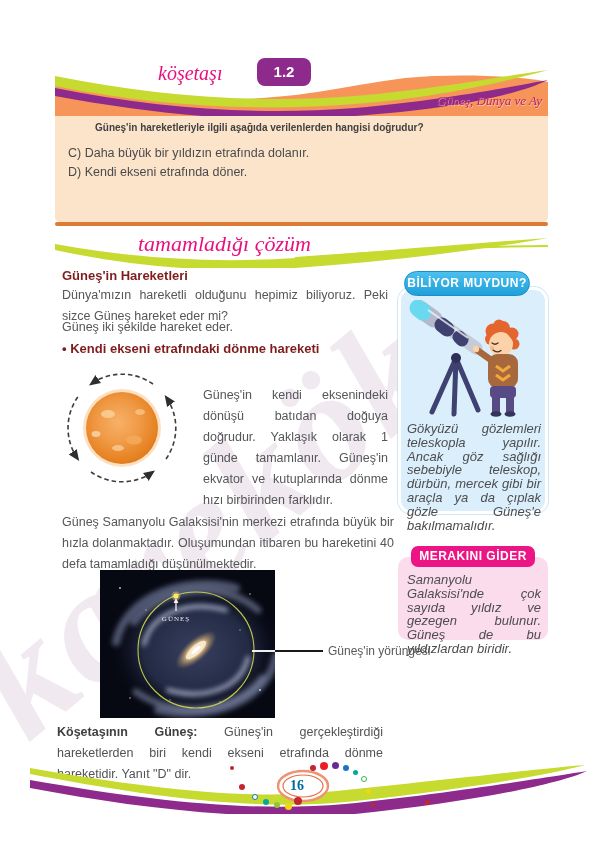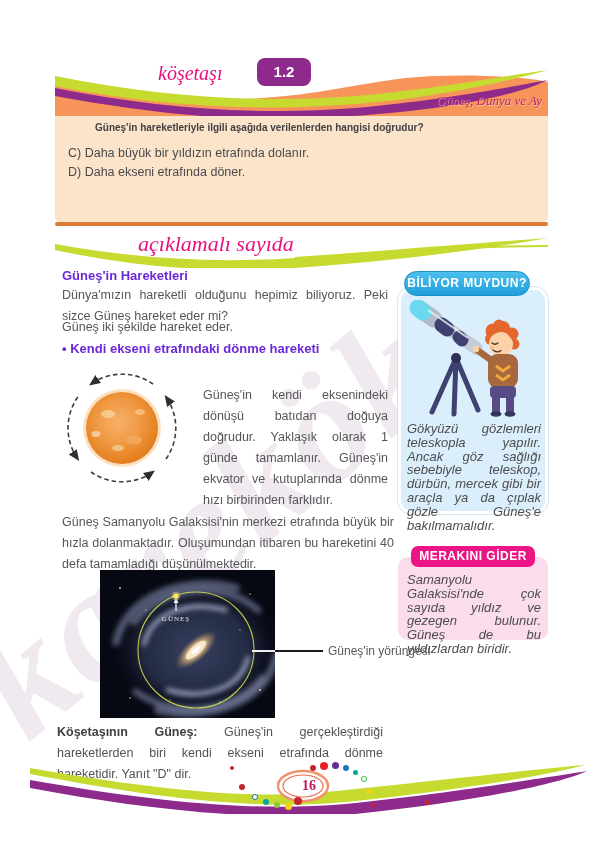--- a/index.html
+++ b/index.html
@@ -19,40 +19,40 @@
   #band-title{left:310px;top:93px;width:232px;text-align:right;font-size:13px;color:#b5256b;z-index:4;
     text-shadow:0.5px 0.5px 0 rgba(255,255,255,0.5);}
   
   .qbox{left:55px;top:116px;width:493px;height:106px;background:#fce4cb;border-radius:0 0 5px 5px;z-index:3;}
   .qtext{left:40px;top:6px;width:440px;font-size:10px;font-weight:bold;color:#414042;}
   .opts{left:13px;top:28px;width:460px;font-size:12.5px;color:#4a4a4c;line-height:18.6px;}
   .rule{left:55px;top:222px;width:493px;height:4px;background:#dd7a33;border-radius:2px;z-index:3;}
   
   #aciklamali{left:138px;top:231px;font-size:22px;z-index:4;}
   
-  .h-pink{font-size:13px;font-weight:bold;color:#6d28d9;z-index:3;}
+  .h-pink{font-size:13px;font-weight:bold;color:#7f1d1d;z-index:3;}
   .para{font-size:12.5px;line-height:20.5px;text-align:justify;color:#555658;z-index:3;}
   .bullet:before{content:"• ";}
   .ann-line{left:275px;top:650px;width:48px;height:2px;background:#1a1a1a;z-index:3;}
   .ann-text{left:328px;top:644px;font-size:12px;color:#58595b;z-index:3;}
   .solution{left:57px;top:722px;width:326px;font-size:12.5px;line-height:21px;text-align:justify;color:#515254;z-index:3;}
   .solution b{color:#3f3f41;}
   
   .sbox-blue{left:398px;top:287px;width:150px;height:227px;background:#daeffb;border:3px solid #fff;
     border-radius:14px;box-sizing:border-box;box-shadow:0 0 0 1px rgba(180,215,235,.6);z-index:3;}
   .sbadge-blue{left:404px;top:271px;width:124px;height:23px;border-radius:13px;z-index:4;
     background:linear-gradient(#4cc0ee,#1fa0da);border:1.5px solid #1b8dc7;
     color:#fff;font-weight:bold;font-size:12px;line-height:23px;text-align:center;letter-spacing:0.5px;}
   .sbox-pink{left:398px;top:557px;width:150px;height:83px;background:#fbdcec;border-radius:10px;z-index:3;}
   .sbadge-pink{left:411px;top:546px;width:124px;height:21px;border-radius:7px;background:#ec1585;z-index:4;
     color:#fff;font-weight:bold;font-size:12px;line-height:21px;text-align:center;letter-spacing:0.5px;}
   .stext{font-style:italic;font-size:13px;line-height:13.8px;color:#4d4d4f;text-align:justify;z-index:4;}
   
-  .pagenum{left:290px;top:778px;width:26px;text-align:right;z-index:5;
-    font-family:"Liberation Serif","DejaVu Serif",serif;font-weight:bold;font-size:14px;color:#be185d;}
+  .pagenum{left:290px;top:778px;width:26px;text-align:left;z-index:5;
+    font-family:"Liberation Serif","DejaVu Serif",serif;font-weight:bold;font-size:14px;color:#0369a1;}
   .dot{position:absolute;border-radius:50%;z-index:5;}
   svg{display:block;}
 </style>
 </head>
 <body>
 
 <div class="page">
 
   <div class="watermark">karekök</div>
 
@@ -62,30 +62,30 @@
     <path d="M0,32 C100,52 200,60 300,52 C390,44 460,30 493,24 C460,40 390,54 300,60 C200,68 110,60 0,40 Z" fill="#8e2a8b"></path>
   </svg>
   <div class="abs script-title" id="kosetasi">köşetaşı</div>
   <div class="abs" id="badge12">1.2</div>
   <div class="abs script-title" id="band-title">Güneş, Dünya ve Ay</div>
 
   <div class="abs qbox">
     <div class="abs qtext">Güneş'in hareketleriyle ilgili aşağıda verilenlerden hangisi doğrudur?</div>
     <div class="abs opts">
       <div>C) Daha büyük bir yıldızın etrafında dolanır.</div>
-      <div>D) Daha ekseni etrafında döner.</div>
+      <div>D) Kendi ekseni etrafında döner.</div>
     </div>
   </div>
   <div class="abs rule"></div>
 
   <svg class="abs" style="left:55px;top:234px;z-index:3;" width="493" height="34" viewBox="0 0 493 34">
     <path d="M0,10 Q120,32 240,24 Q380,12 493,4 Q380,24 240,34 Q120,42 0,16 Z" fill="#c6da2f"></path>
     <path d="M240,24 Q400,12 493,12" stroke="#c6da2f" stroke-width="2" fill="none"></path>
   </svg>
-  <div class="abs script-title" id="aciklamali">açıklamalı sayıda</div>
+  <div class="abs script-title" id="aciklamali">tamamladığı çözüm</div>
 
   <div class="abs h-pink" style="left:62px;top:268px;">Güneş'in Hareketleri</div>
   <div class="abs para" style="left:62px;top:285px;width:326px;">Dünya'mızın hareketli olduğunu hepimiz biliyoruz. Peki sizce Güneş hareket eder mi?</div>
   <div class="abs para" style="left:62px;top:317px;width:326px;">Güneş iki şekilde hareket eder.</div>
   <div class="abs h-pink bullet" style="left:62px;top:341px;">Kendi ekseni etrafındaki dönme hareketi</div>
 
   <svg class="abs" style="left:60px;top:360px;z-index:3;" width="142" height="150" viewBox="0 0 142 150">
     <defs>
       <radialGradient id="sunG" cx="45%" cy="42%" r="65%">
         <stop offset="0%" stop-color="#f7b169"></stop>

